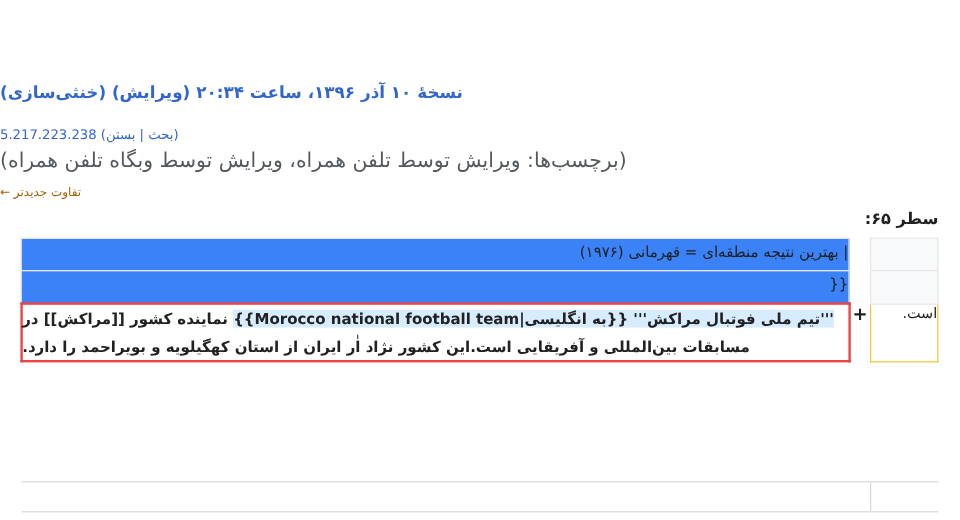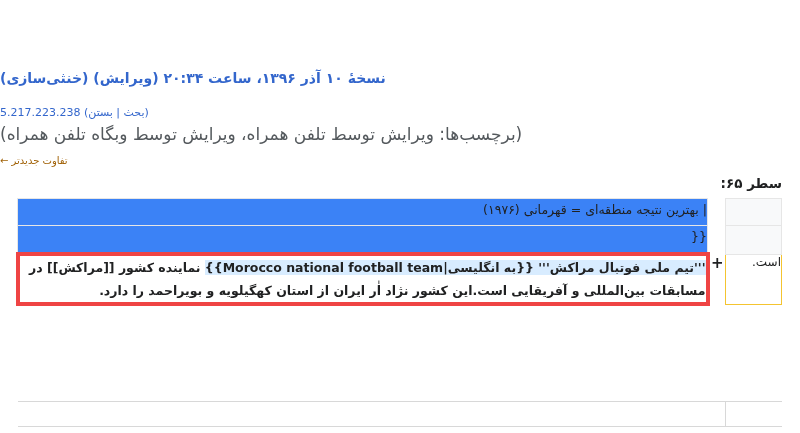--- a/index.html
+++ b/index.html
@@ -114,25 +114,25 @@
 
   .ctx-cell {
     border: 1px solid #e6e6e6;
     background: #3b82f6;
     padding: 7px 10px;
     line-height: 1.7;
     text-align: right;
     height: 26px;
   }
   .add-cell {
-    border: 4px solid #ef4444;
+    border: 2px solid #ef4444;
     background: #ffffff;
     padding: 6px 8px;
     line-height: 1.85;
-    text-align: right;
+    text-align: left;
   }
   .stub-cell {
     border: 1px solid #f4c430;
     background: #ffffff;
     padding: 6px 6px;
     font-size: 12px;
     color: #202122;
   }
   .stub-blank {
     border: 1px solid #e6e6e6;

